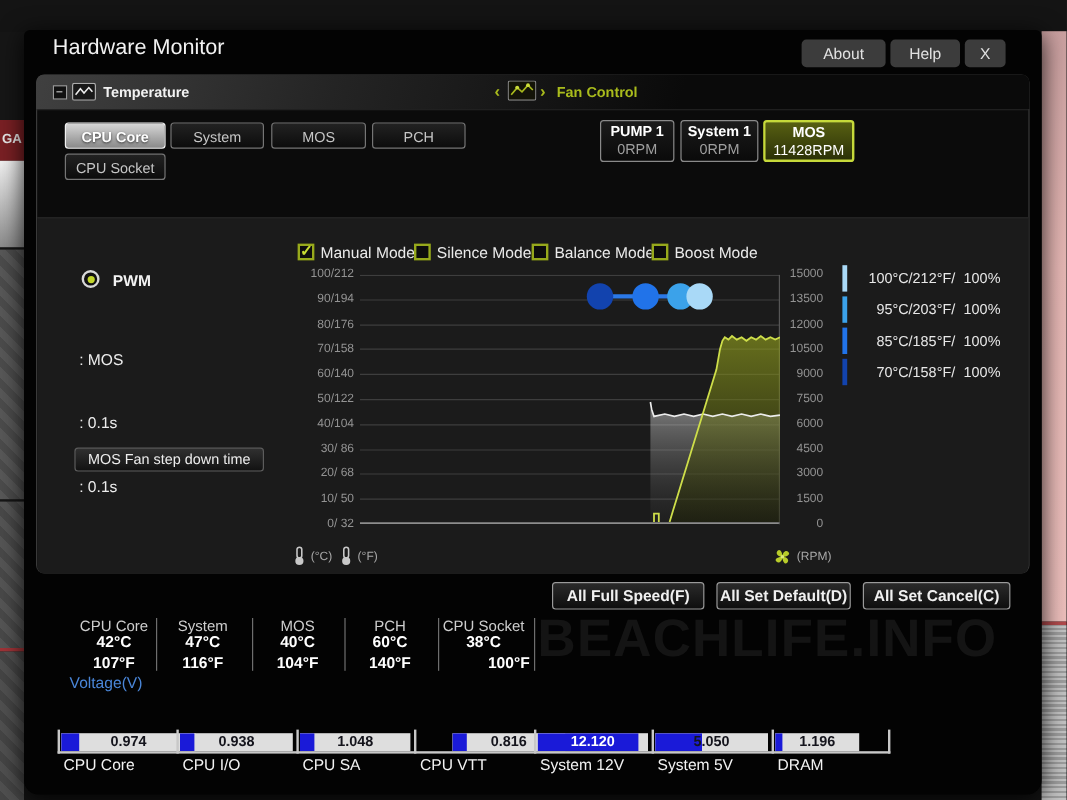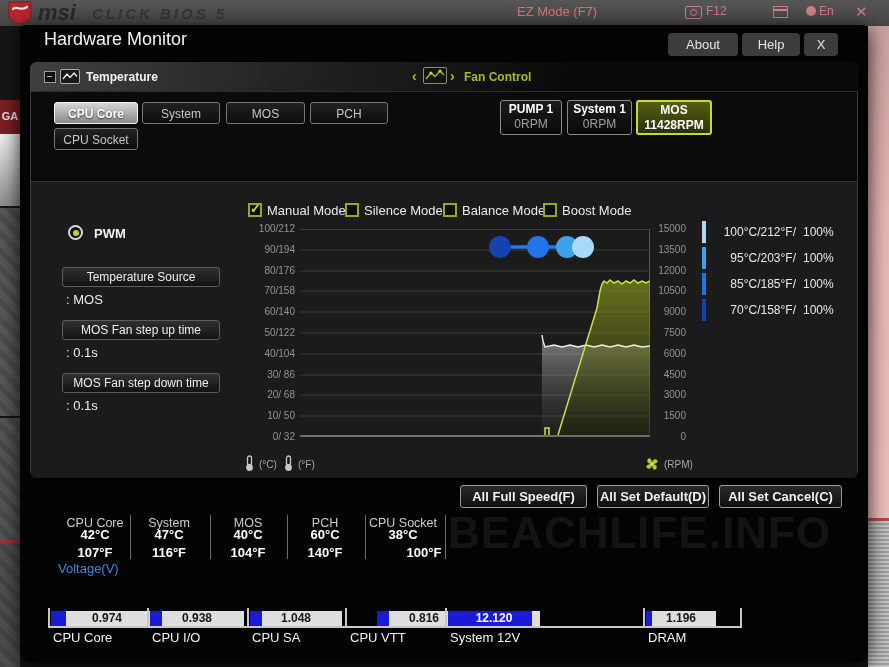--- a/index.html
+++ b/index.html
@@ -72,21 +72,21 @@
   .ttab2{left:226px;top:102px;width:79px;}
   .ttab3{left:310px;top:102px;width:78px;}
   .ttab4{left:54px;top:128px;width:84px;}
 
   
   .fanbox{position:absolute;top:100px;height:35px;border:1px solid #8a8a8a;border-radius:3px;
     background:linear-gradient(#1b1b1b,#0a0a0a);text-align:center;box-sizing:border-box;}
   .fb-name{color:#fff;font-size:12px;font-weight:bold;line-height:16px;}
   .fb-rpm{color:#9f9f9f;font-size:12px;line-height:14px;}
   .fanbox.sel{border:2px solid #c6d93a;background:linear-gradient(#575f12,#2b3107);}
-  .fanbox.sel .fb-rpm{color:#fff;font-weight:bold;}
+  .fanbox.sel .fb-rpm{color:#fff;font-weight:normal;}
   .fb0{left:424px;width:70px;}
   .fb1{left:500px;width:62px;}
   .fb2{left:567px;width:65px;}
   .fb3{left:636px;width:76px;}
 
   
   .fan-area{position:absolute;left:31px;top:181px;width:826px;height:296px;background:#1b1b1b;
     border-top:1px solid #333;border-radius:0 0 6px 6px;}
   .radio-outer{position:absolute;left:68px;top:225px;width:15px;height:15px;border:2px solid #d8d8d8;
     border-radius:50%;background:#101010;box-sizing:border-box;}
@@ -144,37 +144,20 @@
   .vg-end{position:absolute;left:740px;top:608px;width:2px;height:20px;background:#c8c8c8;}
 
   .watermark{position:absolute;left:448px;top:508px;width:420px;color:rgba(255,255,255,0.07);
     font-size:44px;font-weight:bold;letter-spacing:1px;}
 </style>
 </head>
 <body>
 
 <div class="screen">
 
-  <div class="bg-topbar">
-    <div class="msi-shield">
-      <svg width="26" height="24" viewBox="0 0 26 24">
-        <path d="M2,1 h22 v14 c0,5 -11,8 -11,8 c0,0 -11,-3 -11,-8 Z" fill="#b9262c" stroke="#7e1a1e" stroke-width="1"></path>
-        <path d="M6,8 c4,-4 7,3 14,-2" stroke="#ececec" fill="none" stroke-width="2.2" stroke-linecap="round"></path>
-      </svg>
-    </div>
-    <div class="msi-word">msi</div>
-    <div class="msi-model">CLICK BIOS 5</div>
-    <div class="ez-mode">EZ Mode (F7)</div>
-    <div class="tb-ico cam-icon abs"></div>
-    <div class="tb-ico f12-label">F12</div>
-    <div class="tb-ico win-icon abs"></div>
-    <div class="tb-ico lang-dot abs"></div>
-    <div class="tb-ico lang-label">En</div>
-    <div class="tb-ico bar-close">✕</div>
-  </div>
 
   <div class="bg-left">
     <div class="ga-tab">GA</div>
     <div class="lt-block1"></div>
     <div class="lt-block2"></div>
     <div class="lt-block3"></div>
     <div class="lt-red"></div>
     <div class="lt-block4"></div>
   </div>
   <div class="bg-right-top"></div>
@@ -228,23 +211,21 @@
     <div class="fb-rpm">11428RPM</div>
   </div>
 
   <div class="fan-area"></div>
 
   <div class="radio-outer">
       <div class="radio-dot"></div>
     </div>
   <div class="pwm-label">PWM</div>
 
-  <div class="lbtn" style="top:267px;">Temperature Source</div>
   <div class="lval" style="top:292px;">: MOS</div>
-  <div class="lbtn" style="top:320px;">MOS Fan step up time</div>
   <div class="lval" style="top:345px;">: 0.1s</div>
   <div class="lbtn" style="top:373px;">MOS Fan step down time</div>
   <div class="lval" style="top:398px;">: 0.1s</div>
 
   <div class="mode-box on" style="left:248px;"></div>
   <div class="mode-label" style="left:267px;">Manual Mode</div>
   <div class="mode-box" style="left:345px;"></div>
   <div class="mode-label" style="left:364px;">Silence Mode</div>
   <div class="mode-box" style="left:443px;"></div>
   <div class="mode-label" style="left:462px;">Balance Mode</div>
@@ -416,20 +397,28 @@
     <div class="vg-label">CPU VTT</div>
   </div>
   <div class="vg" style="left:445px;width:98px;">
     <div class="vg-tick"></div>
     <div class="vg-bar" style="width:92px;">
       <div class="vg-fill" style="width: 91%;"></div>
       <div class="vg-val lt">12.120</div>
     </div>
     <div class="vg-label">System 12V</div>
   </div>
+  <div class="vg" style="left:543px;width:100px;">
+    <div class="vg-tick"></div>
+    <div class="vg-bar" style="width:94px;">
+      <div class="vg-fill" style="width: 42%;"></div>
+      <div class="vg-val">5.050</div>
+    </div>
+    <div class="vg-label">System 5V</div>
+  </div>
   <div class="vg" style="left:643px;width:97px;">
     <div class="vg-tick"></div>
     <div class="vg-bar" style="width:70px;">
       <div class="vg-fill" style="width: 8%;"></div>
       <div class="vg-val">1.196</div>
     </div>
     <div class="vg-label">DRAM</div>
   </div>
   <div class="vg-base"></div>
   <div class="vg-end"></div>

